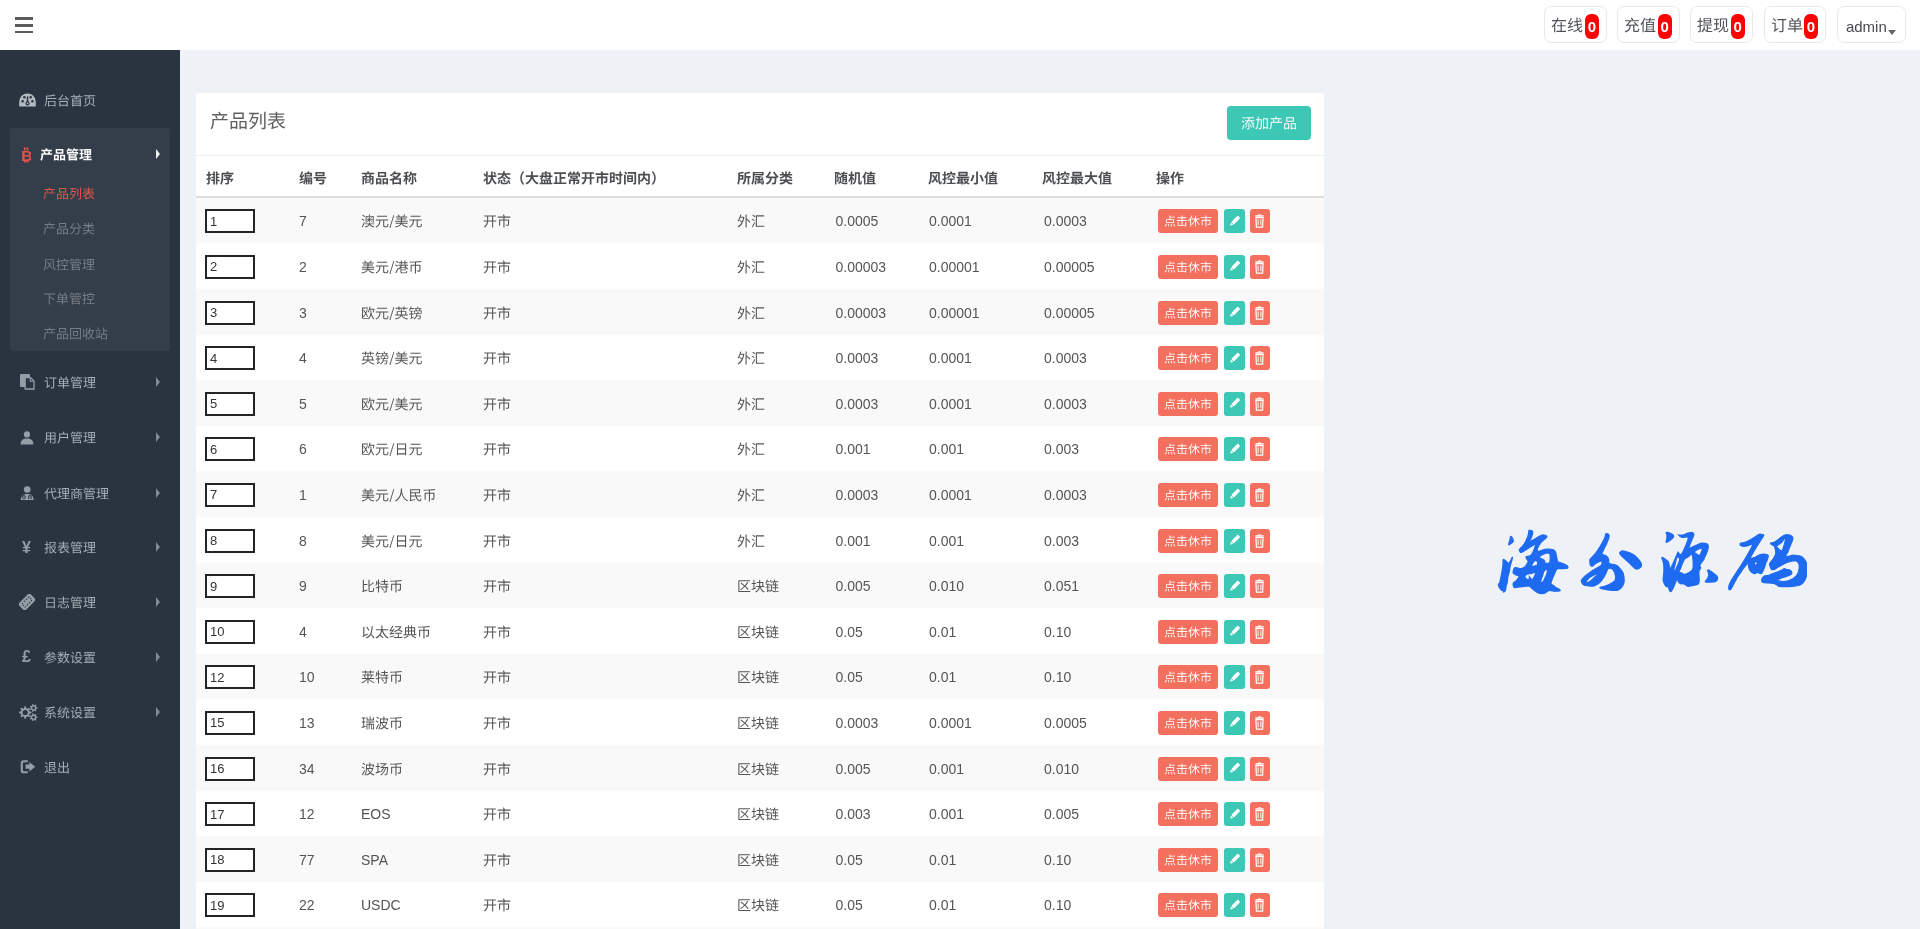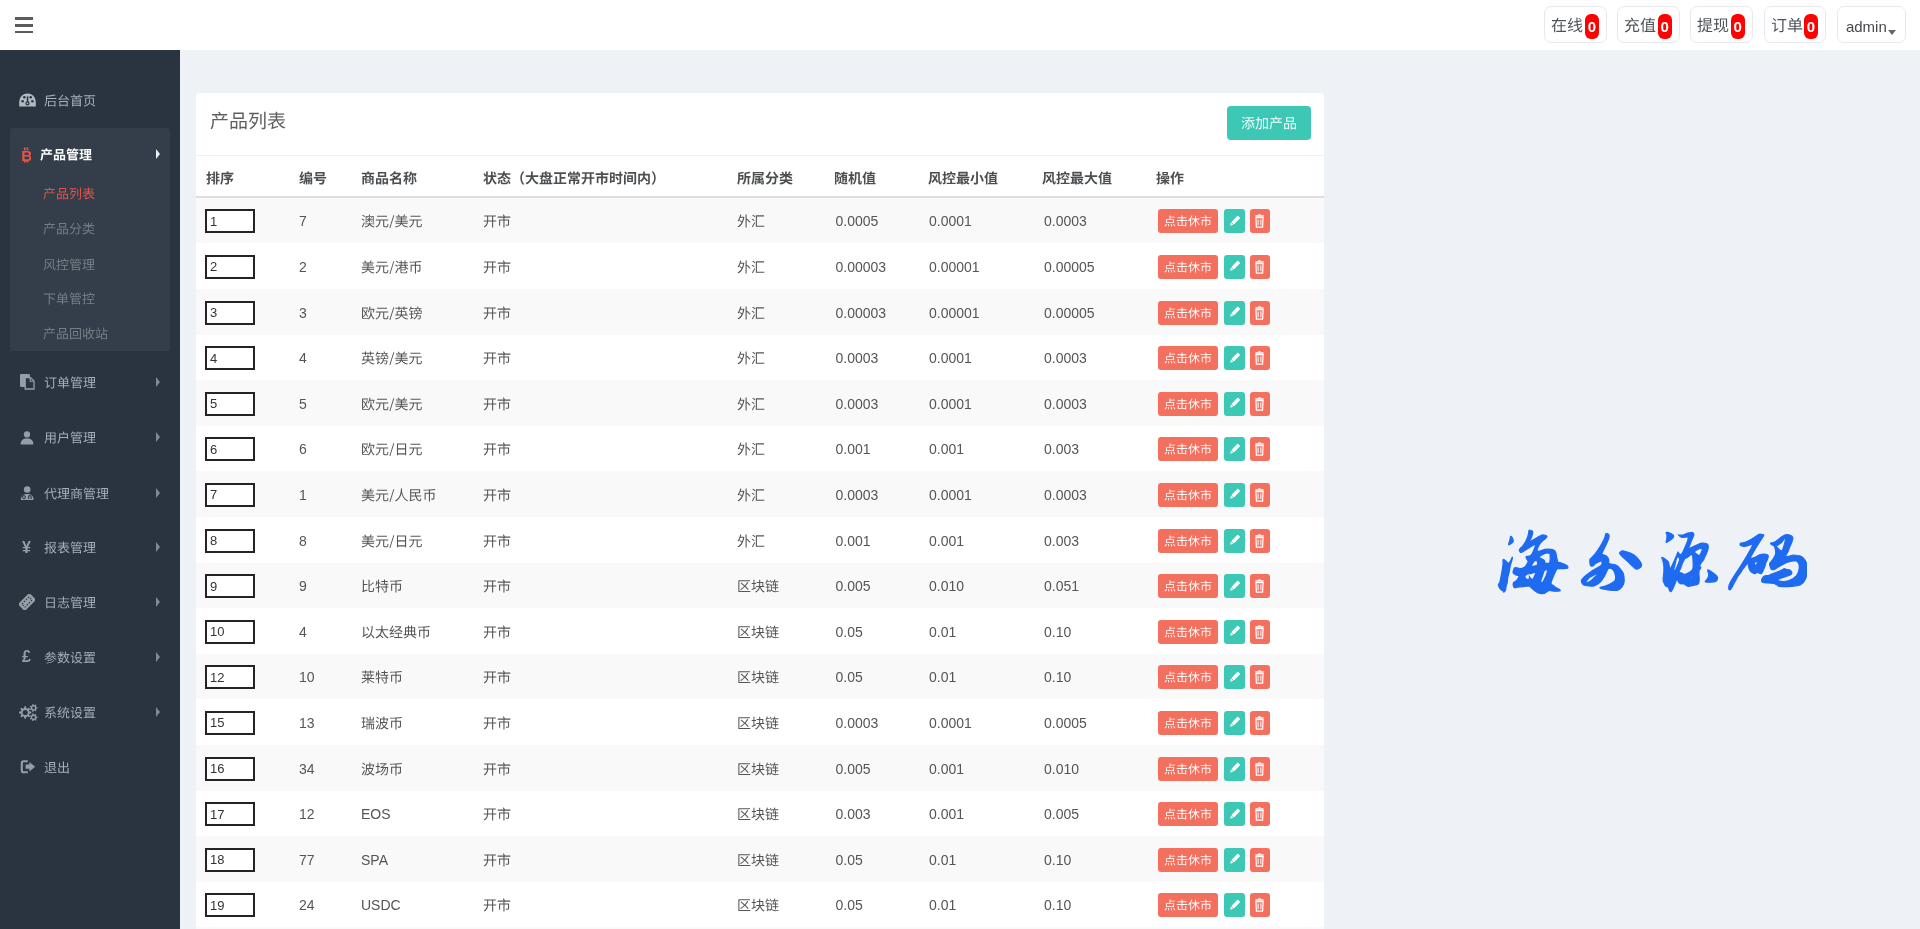--- a/index.html
+++ b/index.html
@@ -973,21 +973,21 @@
         <rect x="3.2" y="1.2" width="8.6" height="1.6" rx="0.8" fill="#fff"></rect>
         <rect x="6.1" y="0.2" width="2.8" height="1.4" rx="0.7" fill="#fff"></rect>
         <path d="M3.9 3.6 h7.2 l-0.5 9.6 h-6.2 z" fill="none" stroke="#fff" stroke-width="1.2"></path>
         <line x1="6.1" y1="5.4" x2="6.1" y2="11.2" stroke="#fff" stroke-width="1"></line>
         <line x1="8.9" y1="5.4" x2="8.9" y2="11.2" stroke="#fff" stroke-width="1"></line>
       </svg>
     </div>
     <div class="row" style="top:788.8px;height:45.6px;background:#ffffff"></div>
     <div class="sep" style="top:834.4px"></div>
     <input class="inp" style="left: 9px; top: 800.3px;" value="19">
-    <div style="position:absolute;left:103px;top:812.3px;transform:translateY(-50%);font-size:14px;color:#555;white-space:nowrap;">24</div>
+    <div style="position:absolute;left:103px;top:812.3px;transform:translateY(-50%);font-size:14px;color:#555;white-space:nowrap;">22</div>
     <div style="position:absolute;left:165px;top:812.3px;transform:translateY(-50%);font-size:14px;color:#555;white-space:nowrap;">USDC</div>
     <div style="position:absolute;left:287px;top:805.3px;line-height:0;"><svg class="" width="28.0" height="14" viewBox="0 -880 2000 1000" fill="#555">
         <use href="#r5F00" x="0"></use>
         <use href="#r5E02" x="1000"></use>
       </svg></div>
     <div style="position:absolute;left:541px;top:805.3px;line-height:0;"><svg class="" width="42.0" height="14" viewBox="0 -880 3000 1000" fill="#555">
         <use href="#r533A" x="0"></use>
         <use href="#r5757" x="1000"></use>
         <use href="#r94FE" x="2000"></use>
       </svg></div>

